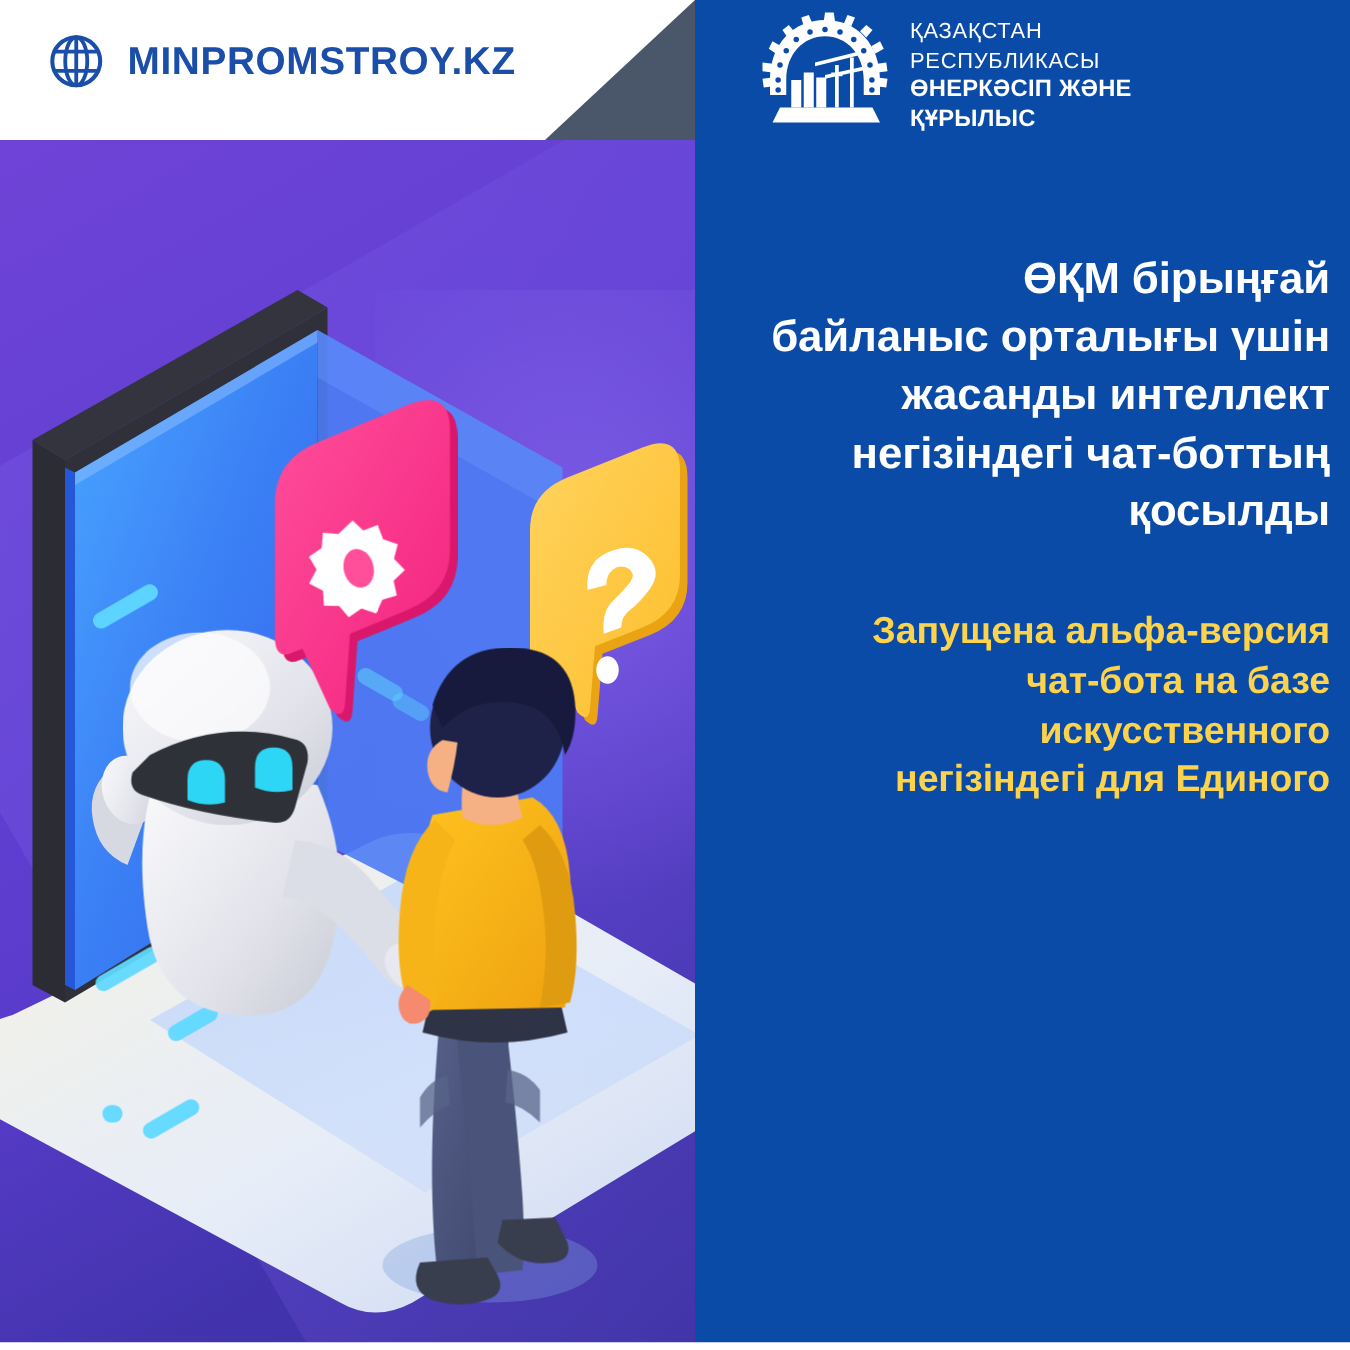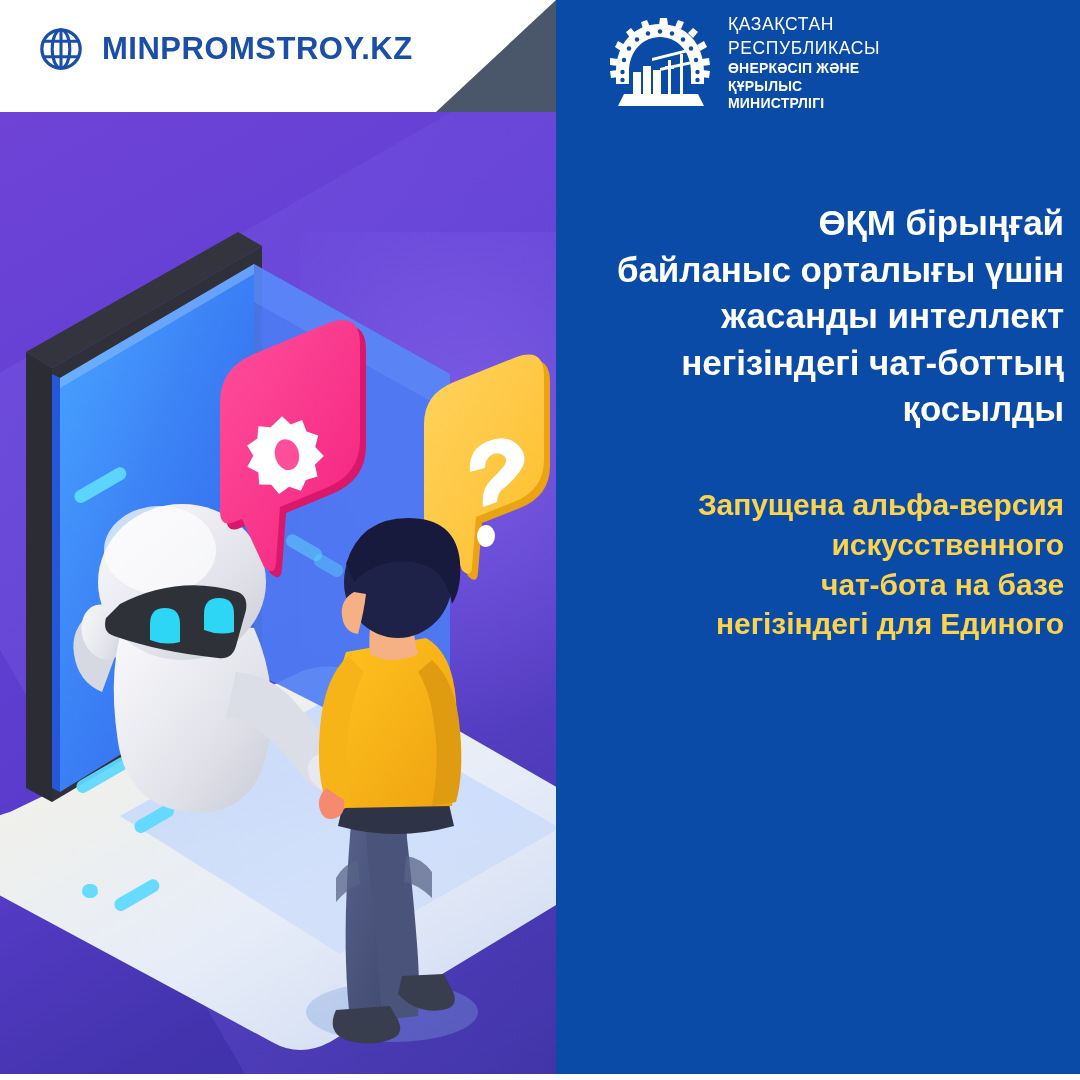--- a/index.html
+++ b/index.html
@@ -24,25 +24,25 @@
   }
   .hdr-blue { position:absolute; left:556px; top:0; width:524px; height:112px; background:#0B4BA8; }
 
   .brand { position:absolute; left:38px; top:26px; display:flex; align-items:center; gap:18px; }
   .globe { width:46px; height:46px; flex:0 0 46px; }
   .brand-text {
     font-size:31px; font-weight:bold; letter-spacing:.5px;
     color:#1A4EA8; white-space:nowrap; line-height:46px;
   }
 
-  .ministry { position:absolute; left:608px; top:8px; display:flex; align-items:flex-end; gap:16px; }
+  .ministry { position:absolute; left:608px; top:8px; display:flex; align-items:flex-start; gap:16px; }
   .emblem { width:104px; height:96px; flex:0 0 104px; }
   .min-lines { display:flex; flex-direction:column; justify-content:center; color:#ffffff; padding-top:4px;}
   .min-l1 { font-size:17.5px; font-weight:400; letter-spacing:.6px; line-height:1.38; }
-  .min-l2, .min-l3 { font-size:14px; font-weight:bold; letter-spacing:.2px; line-height:1.24; }
+  .min-l2, .min-l3 { font-size:19px; font-weight:bold; letter-spacing:.2px; line-height:1.24; }
 
   
   #illus { position:absolute; left:0; top:112px; width:556px; height:962px; overflow:hidden;
            background:linear-gradient(150deg,#6E43D6 0%,#6340D4 30%,#5A3CCC 55%,#4334AE 80%,#3A2FA0 100%); }
   #illus .bg-diag {
     position:absolute; left:-120px; top:330px; width:900px; height:900px;
     background:linear-gradient(135deg,rgba(125,96,230,.55),rgba(90,62,205,0));
     transform:rotate(-30deg); transform-origin:0 0; opacity:.6;
   }
   #illus .bg-glow {
@@ -223,22 +223,22 @@
         <div>байланыс орталығы үшін</div>
         <div>жасанды интеллект</div>
         <div>негізіндегі чат-боттың</div>
         <div>қосылды</div>
       </div>
 
       <div class="spacer"></div>
 
       <div class="ru-block">
         <div>Запущена альфа-версия</div>
+        <div>чат-бота на базе</div>
         <div>искусственного</div>
-        <div>чат-бота на базе</div>
         <div>негізіндегі для Единого</div>
       </div>
 
     </div>
   </div>
 
   <div id="header">
     <div class="hdr-slate"></div>
     <div class="hdr-blue"></div>
 
@@ -296,19 +296,18 @@
           <path d="M44 42 L80 33 L80 36 L44 45 Z"></path>
           <path d="M52 52 L84 45 L84 48 L52 55 Z"></path>
           <rect x="57" y="50" width="9" height="3"></rect>
 
           <path d="M16 78 L90 78 L96 90 L10 90 Z"></path>
         </g>
       </svg>
       <div class="min-lines">
         <div class="min-l1">ҚАЗАҚСТАН РЕСПУБЛИКАСЫ</div>
         <div class="min-l2">ӨНЕРКӘСІП ЖӘНЕ ҚҰРЫЛЫС</div>
-        <div class="min-l3">МИНИСТРЛІГІ</div>
       </div>
     </div>
   </div>
 
   <div id="bottom-sliver"></div>
 </div>
 
 </body></html>

